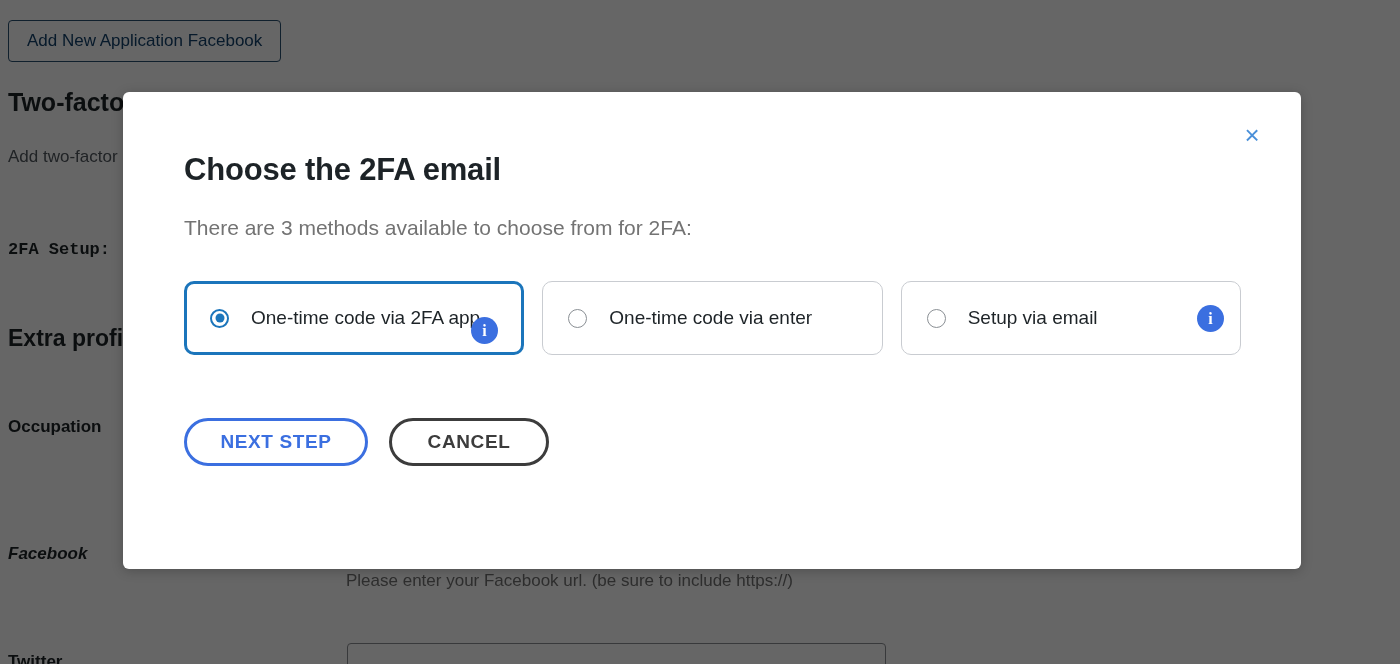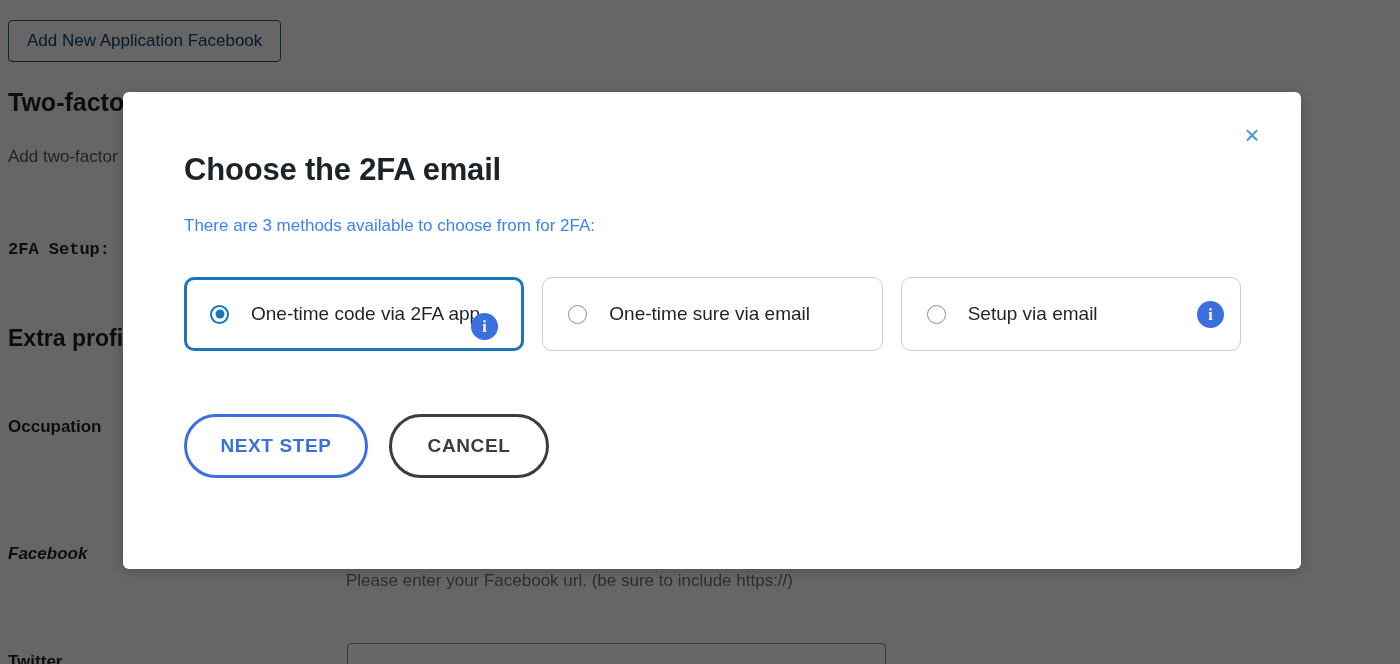--- a/index.html
+++ b/index.html
@@ -115,22 +115,22 @@
   }
   #modal-title {
     margin: 0;
     font-size: 31px;
     font-weight: bold;
     color: #1d2327;
     letter-spacing: -0.2px;
   }
   #modal-subtitle {
     margin: 28px 0 0 0;
-    font-size: 17px;
-    color: #3b82f6;
+    font-size: 21px;
+    color: #737373;
   }
 
   
   #options {
     display: flex;
     gap: 18px;
     margin-top: 41px;
   }
   .option-card {
     position: relative;
@@ -193,21 +193,21 @@
   
   .info-badge.inline  { right: 16px;  top: 23px; }
 
   
   #actions {
     display: flex;
     gap: 21px;
     margin-top: 63px;
   }
   .pill {
-    height: 64px;
+    height: 48px;
     min-width: 160px;
     padding: 0 28px;
     border-radius: 34px;
     background: transparent;
     font-size: 19px;
     font-weight: bold;
     letter-spacing: 0.6px;
     cursor: pointer;
     font-family: "Liberation Sans", sans-serif;
   }
@@ -264,21 +264,21 @@
     <div id="options">
 
       <div class="option-card selected">
         <span class="radio"></span>
         <span class="option-label">One-time code via 2FA app</span>
         <span class="info-badge overlap">i</span>
       </div>
 
       <div class="option-card">
         <span class="radio"></span>
-        <span class="option-label">One-time sure via email</span>
+        <span class="option-label">One-time code via enter</span>
       </div>
 
       <div class="option-card">
         <span class="radio"></span>
         <span class="option-label">Setup via email</span>
         <span class="info-badge inline">i</span>
       </div>
 
     </div>
 

